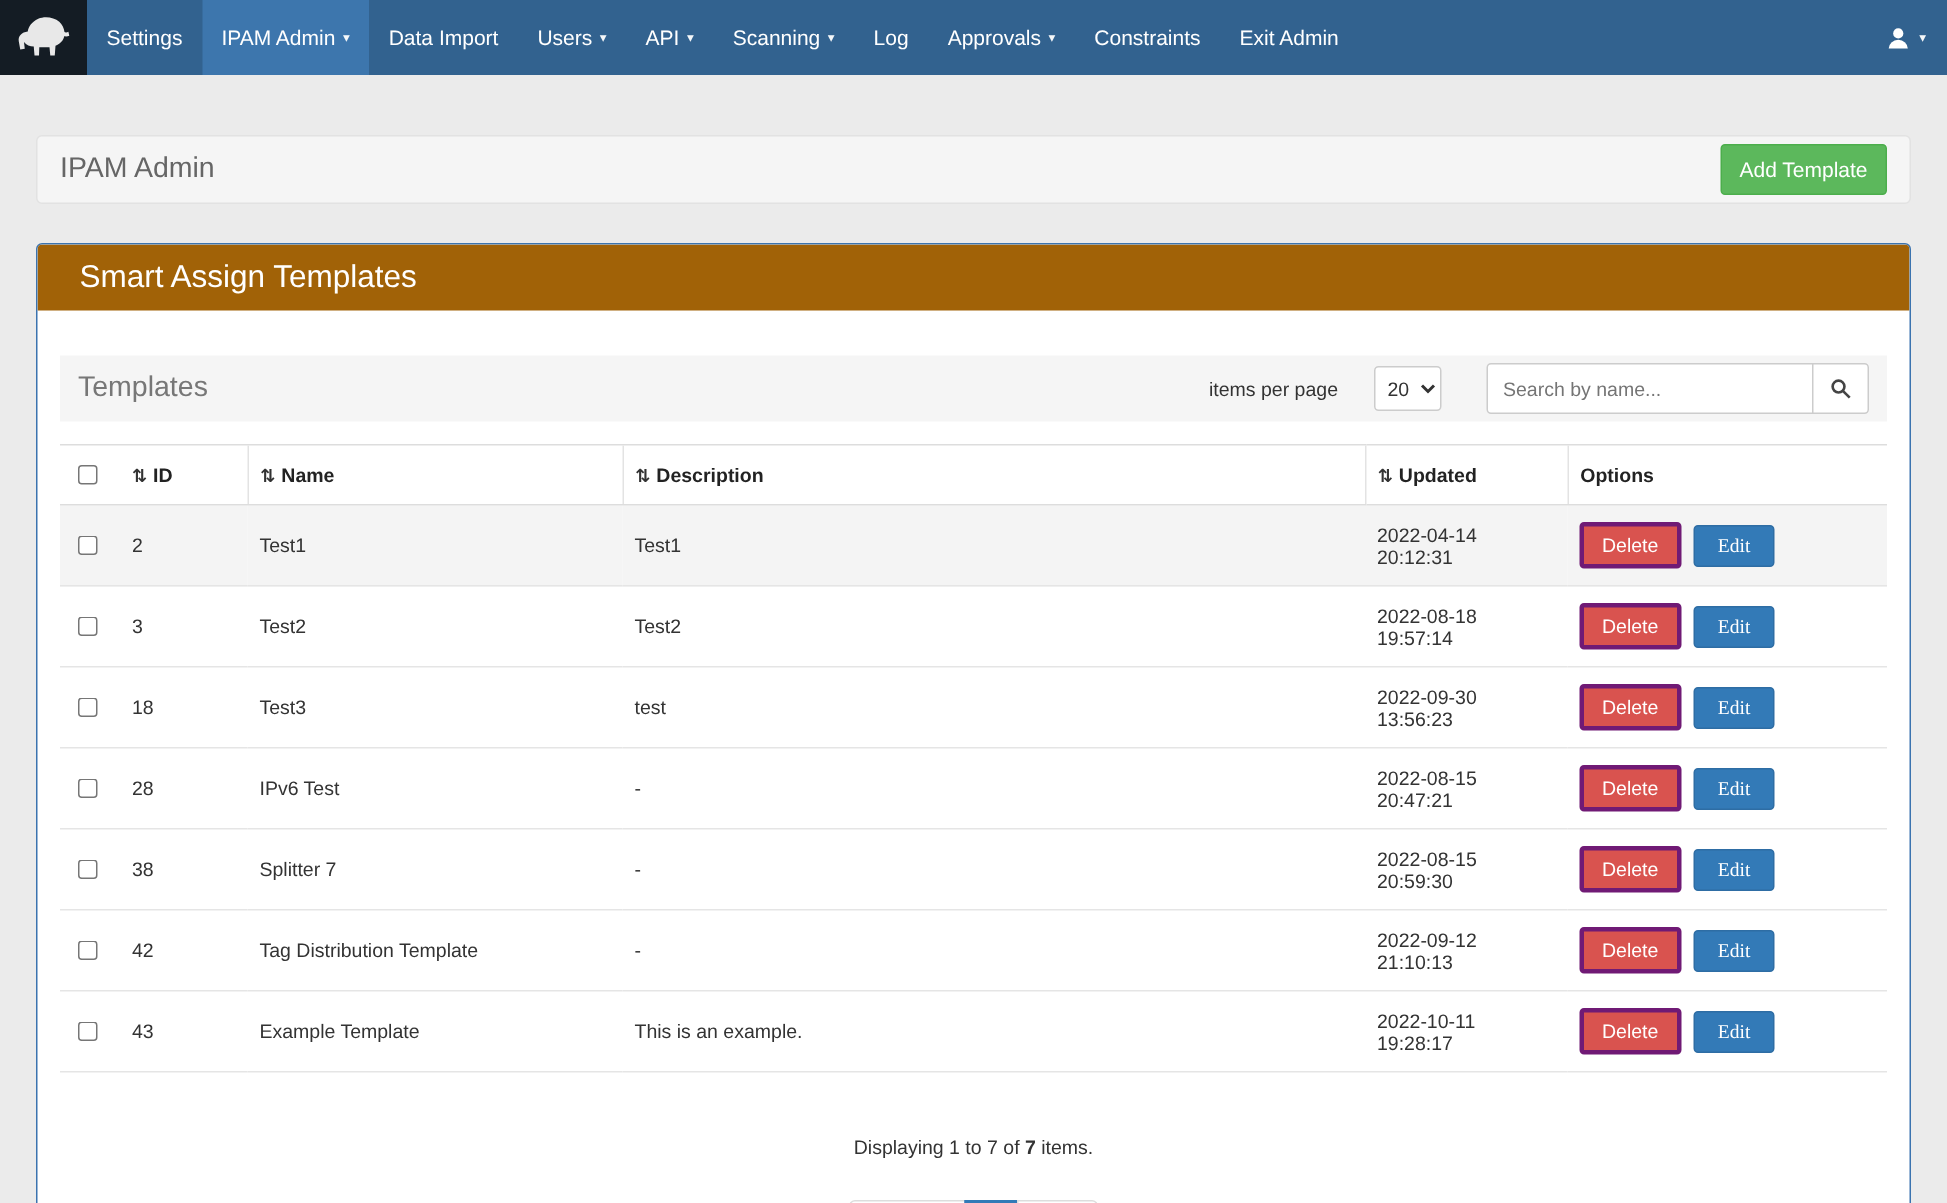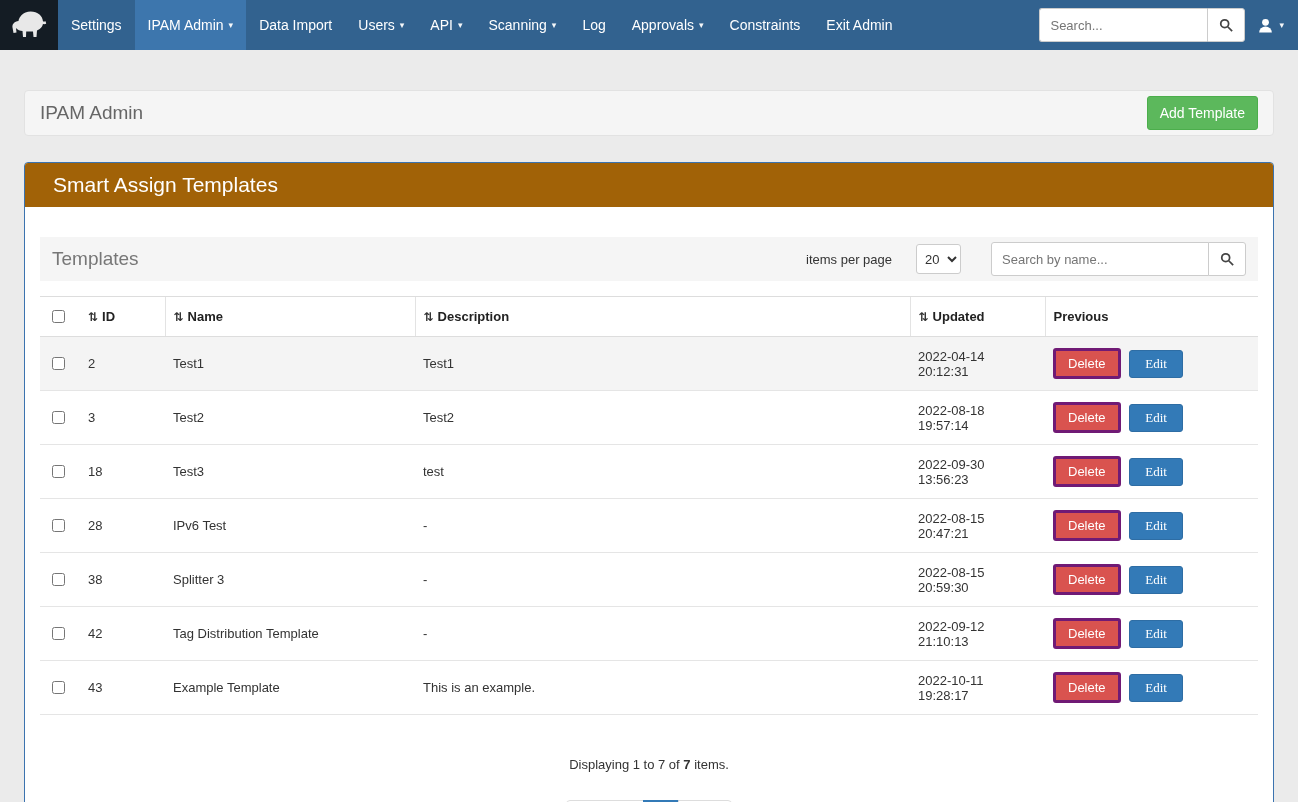--- a/index.html
+++ b/index.html
@@ -137,29 +137,20 @@
           <span>Constraints</span>
         </a>
       </li>
     <li>
         <a>
           <span>Exit Admin</span>
         </a>
       </li>
   </ul>
   <div class="nav-right">
-    <div class="nav-search">
-      <input type="text" placeholder="Search..." style="">
-      <button>
-        <svg width="14" height="14" viewBox="0 0 16 16">
-          <circle cx="6.5" cy="6.5" r="4.5" fill="none" stroke="#444" stroke-width="2"></circle>
-          <line x1="10" y1="10" x2="15" y2="15" stroke="#444" stroke-width="2"></line>
-        </svg>
-      </button>
-    </div>
     <div class="user-menu">
       <svg width="17" height="17" viewBox="0 0 16 16" fill="#fff">
         <circle cx="8" cy="5" r="3.2"></circle>
         <path d="M2,14.5 a6,5.5 0 0 1 12,0 z"></path>
       </svg>
       <span class="caret">▾</span>
     </div>
   </div>
 </nav>
 
@@ -194,21 +185,21 @@
       </div>
 
       <table>
         <thead>
           <tr>
             <th class="col-check"><input type="checkbox" style=""></th>
             <th class="col-id"><span class="sort-icon">⇅</span><span>ID</span></th>
             <th class="col-name sep"><span class="sort-icon">⇅</span><span>Name</span></th>
             <th class="col-desc sep"><span class="sort-icon">⇅</span><span>Description</span></th>
             <th class="col-updated sep"><span class="sort-icon">⇅</span><span>Updated</span></th>
-            <th class="col-options sep"><span>Previous</span></th>
+            <th class="col-options sep"><span>Options</span></th>
           </tr>
         </thead>
         <tbody>
   <tr>
     <td class="col-check"><input type="checkbox" style=""></td>
     <td>2</td>
     <td>Test1</td>
     <td>Test1</td>
     <td>2022-04-14 20:12:31</td>
     <td class="col-options">
@@ -249,21 +240,21 @@
     <td>2022-08-15 20:47:21</td>
     <td class="col-options">
       <button class="btn-delete">Delete</button>
       <button class="btn-edit">Edit</button>
     </td>
   </tr>
 
   <tr>
     <td class="col-check"><input type="checkbox" style=""></td>
     <td>38</td>
-    <td>Splitter 3</td>
+    <td>Splitter 7</td>
     <td>-</td>
     <td>2022-08-15 20:59:30</td>
     <td class="col-options">
       <button class="btn-delete">Delete</button>
       <button class="btn-edit">Edit</button>
     </td>
   </tr>
 
   <tr>
     <td class="col-check"><input type="checkbox" style=""></td>

